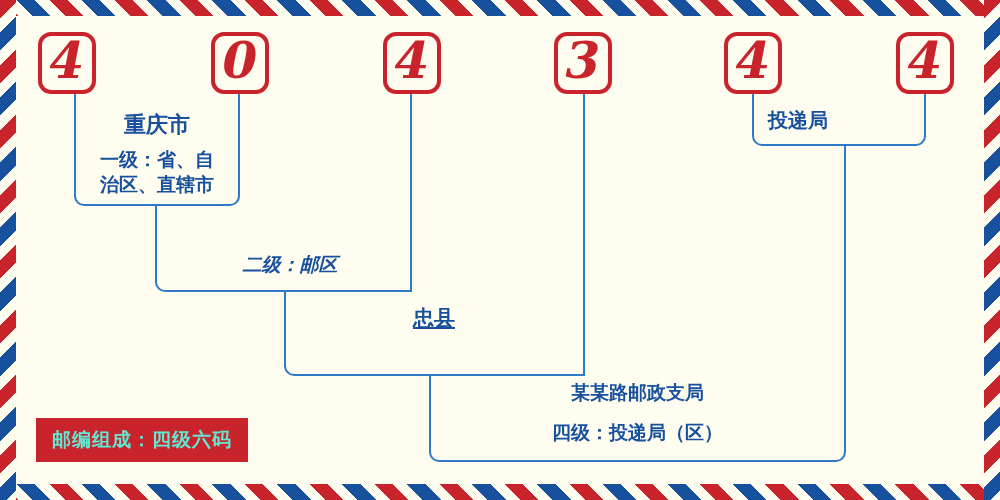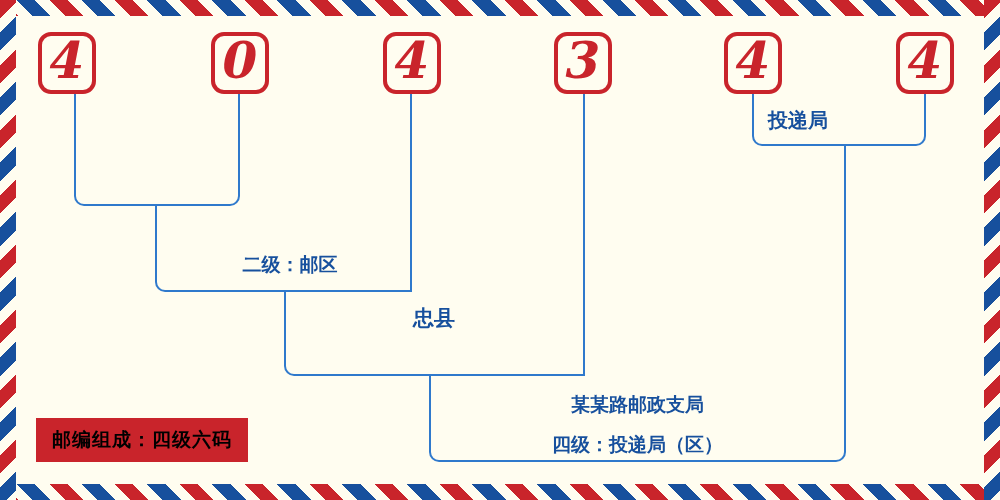--- a/index.html
+++ b/index.html
@@ -58,31 +58,31 @@
     border-bottom:2px solid var(--line-blue);border-radius:0 0 10px 10px;}
   .vert6{left:844px;top:146px;width:2px;height:232px;background:var(--line-blue);}
   .elbow6{left:429px;top:376px;width:417px;height:86px;
     border-left:2px solid var(--line-blue);border-bottom:2px solid var(--line-blue);
     border-right:2px solid var(--line-blue);border-radius:0 0 10px 10px;}
   
   .lbl{position:absolute;color:var(--text-blue);font-weight:bold;text-align:center;}
   .lbl .title{font-size:22px;margin-bottom:7px;}
   .lbl .desc{font-size:19px;line-height:1.3;}
   .lbl-level1{left:76px;top:110px;width:162px;}
-  .lbl-level2{left:212px;top:252px;width:156px;font-size:19px;}
-  .lbl-level3{left:323px;top:304px;width:222px;}
+  .lbl-level2{left:212px;top:252px;width:156px;font-size:19px;font-style:italic;}
+  .lbl-level3{left:323px;top:304px;width:222px;text-decoration:underline;}
   .lbl-level3 .title{font-size:21px;margin-bottom:9px;}
   .lbl-delivery{left:711px;top:107px;width:174px;font-size:20px;}
-  .lbl-level4{left:500px;top:392px;width:275px;}
+  .lbl-level4{left:500px;top:380px;width:275px;}
   .lbl-level4 .line1{font-size:19px;}
   .lbl-level4 .line2{font-size:19px;margin-top:14px;}
   
   .footer-badge{
     position:absolute;left:36px;top:418px;
-    background:var(--red);color:#000000;font-weight:bold;font-size:19px;
+    background:var(--red);color:#5eead4;font-weight:bold;font-size:19px;
     padding:9px 16px;letter-spacing:1px;
   }
 </style>
 </head>
 <body>
 
 <div class="canvas">
 
   <div class="stripe h top"></div>
   <div class="stripe h bottom"></div>
@@ -98,20 +98,27 @@
 
   <div class="conn bracket1"></div>
   <div class="conn elbow2"></div>
   <div class="conn vert3"></div>
   <div class="conn elbow3"></div>
   <div class="conn vert4"></div>
   <div class="conn bracket5"></div>
   <div class="conn vert6"></div>
   <div class="conn elbow6"></div>
 
+  <div class="lbl lbl-level1">
+    <div class="title">重庆市</div>
+    <div class="desc">
+      <div>一级：省、自</div>
+      <div>治区、直辖市</div>
+    </div>
+  </div>
 
   <div class="lbl lbl-level2">二级：邮区</div>
 
   <div class="lbl lbl-level3">
     <div class="title">忠县</div>
   </div>
 
   <div class="lbl lbl-delivery">投递局</div>
 
   <div class="lbl lbl-level4">

